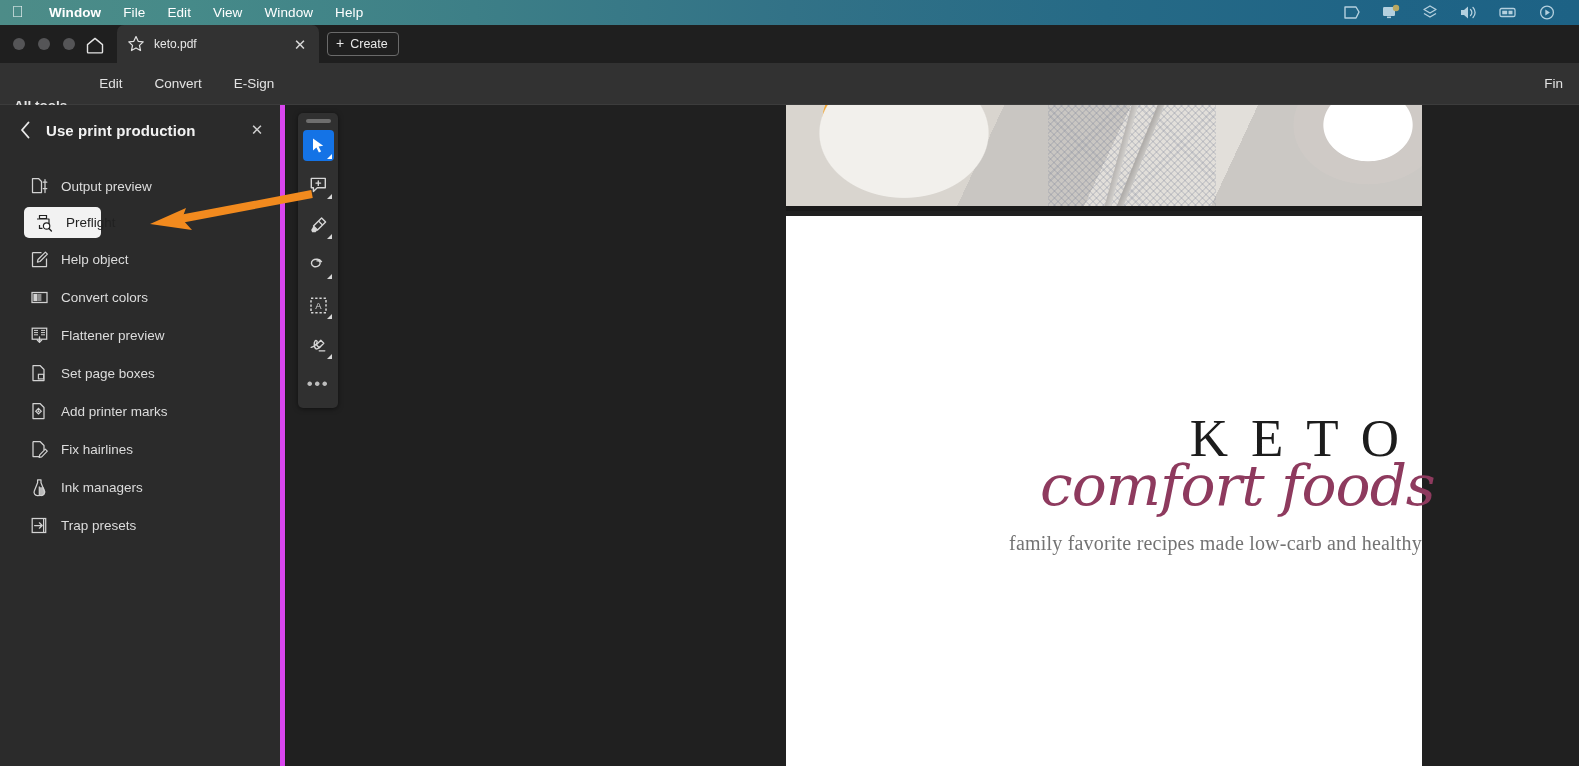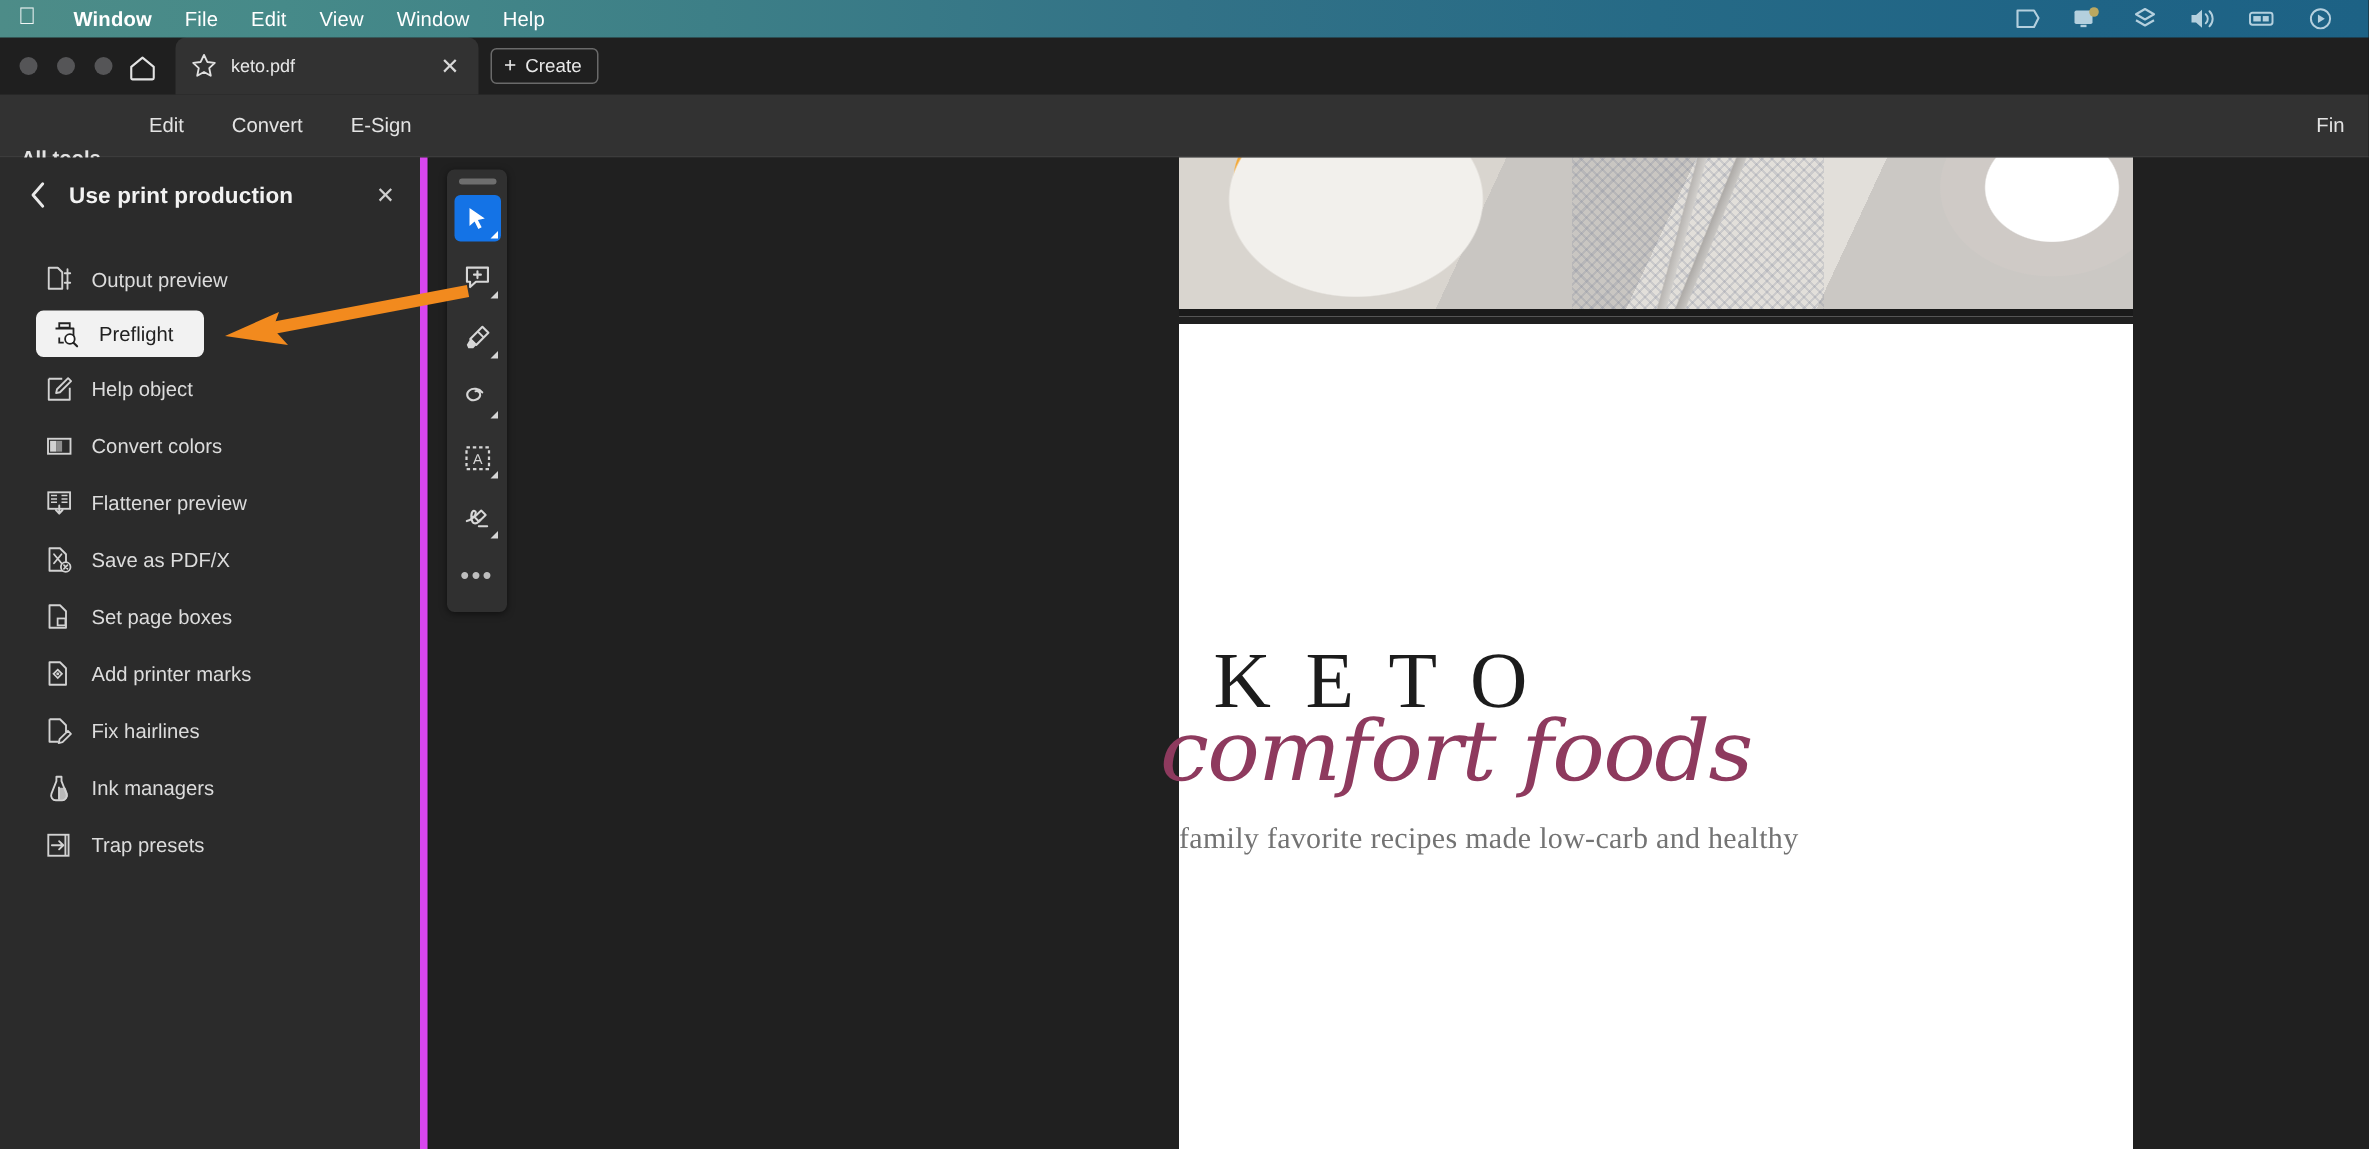--- a/index.html
+++ b/index.html
@@ -115,21 +115,21 @@
     display: flex; align-items: center; padding-left: 20px;
   }
   .panel-row .pr-icon {
     width: 22px; height: 20px; display: flex; align-items: center;
     justify-content: flex-start; flex: 0 0 22px;
   }
   .panel-row .pr-label {
     color: #dcdcdc; font-size: 13.5px; margin-left: 9px; white-space: nowrap;
   }
   .panel-row.selected {
-    background: #f2f2f2; width: 112px; margin-left: 24px; height: 31px;
+    background: #f2f2f2; width: 77px; margin-left: 24px; height: 31px;
     padding-left: 11px;
   }
   .panel-row.selected .pr-label { color: #222; }
 
   
   .float-tb {
     position: absolute; left: 298px; top: 113px; width: 40px; height: 295px;
     background: #303030; border-radius: 5px;
     box-shadow: 0 1px 5px rgba(0,0,0,.5);
     display: flex; flex-direction: column; align-items: center;
@@ -190,21 +190,21 @@
       linear-gradient(105deg, rgba(255,255,255,0) 46%, #b9b6b3 46.5%, #cfcdca 49%, rgba(255,255,255,0) 49.5%),
       linear-gradient(112deg, rgba(255,255,255,0) 56%, #aeabA8 56.5%, #c6c4c1 59%, rgba(255,255,255,0) 59.5%),
       repeating-linear-gradient(45deg, rgba(120,128,150,.22) 0 1.5px, rgba(255,255,255,0) 1.5px 5px),
       repeating-linear-gradient(-45deg, rgba(120,128,150,.22) 0 1.5px, rgba(255,255,255,0) 1.5px 5px);
   }
   .page-main {
     position: absolute; left: 500px; top: 111px; width: 636px; height: 550px;
     background: #ffffff;
   }
   .logo-wrap {
-    position: absolute; left: 0; right: 0; top: 212px; text-align: left;
+    position: absolute; left: 0; right: 0; top: 196px; text-align: right;
   }
   .logo-keto {
     font-family: "Liberation Serif", serif;
     font-size: 53px; letter-spacing: 23px; color: #1c1c1c;
     text-indent: 23px; line-height: 1; font-weight: 400;
   }
   .logo-script {
     font-family: "DejaVu Serif", serif;
     font-style: italic; font-size: 56px; color: #8e3a5e;
     line-height: .95; margin-top: -6px; letter-spacing: -1px;
@@ -371,31 +371,20 @@
       <span class="pr-icon">
         <svg width="19" height="19" viewBox="0 0 19 19">
           <rect x="2.2" y="2.2" width="14.5" height="11" fill="none" stroke="#d2d2d2" stroke-width="1.25"></rect>
           <path d="M4 4.4h4M4 6.6h4M4 8.8h4M11 4.4h4M11 6.6h4M11 8.8h4" stroke="#d2d2d2" stroke-width="1"></path>
           <path d="M9.5 11v5M7.3 14l2.2 2.4L11.7 14" fill="none" stroke="#d2d2d2" stroke-width="1.3" stroke-linecap="round" stroke-linejoin="round"></path>
         </svg>
       </span>
       <span class="pr-label">Flattener preview</span>
     </div>
 
-    <div class="panel-row">
-      <span class="pr-icon">
-        <svg width="19" height="19" viewBox="0 0 19 19">
-          <path d="M3 1.5h7l4 4v11H3z" fill="none" stroke="#d2d2d2" stroke-width="1.25" stroke-linejoin="round"></path>
-          <path d="M6 5.5l5 6M11 5.5l-5 6" stroke="#d2d2d2" stroke-width="1.2" stroke-linecap="round"></path>
-          <circle cx="13.8" cy="14" r="3.2" fill="#2b2b2b" stroke="#d2d2d2" stroke-width="1.2"></circle>
-          <path d="M12.6 12.8l2.4 2.4M15 12.8l-2.4 2.4" stroke="#d2d2d2" stroke-width="1.1" stroke-linecap="round"></path>
-        </svg>
-      </span>
-      <span class="pr-label">Save as PDF/X</span>
-    </div>
 
     <div class="panel-row">
       <span class="pr-icon">
         <svg width="19" height="19" viewBox="0 0 19 19">
           <path d="M3 1.5h7l4 4v11H3z" fill="none" stroke="#d2d2d2" stroke-width="1.25" stroke-linejoin="round"></path>
           <rect x="8.4" y="10.3" width="5.2" height="4.6" fill="none" stroke="#d2d2d2" stroke-width="1.15"></rect>
         </svg>
       </span>
       <span class="pr-label">Set page boxes</span>
     </div>

